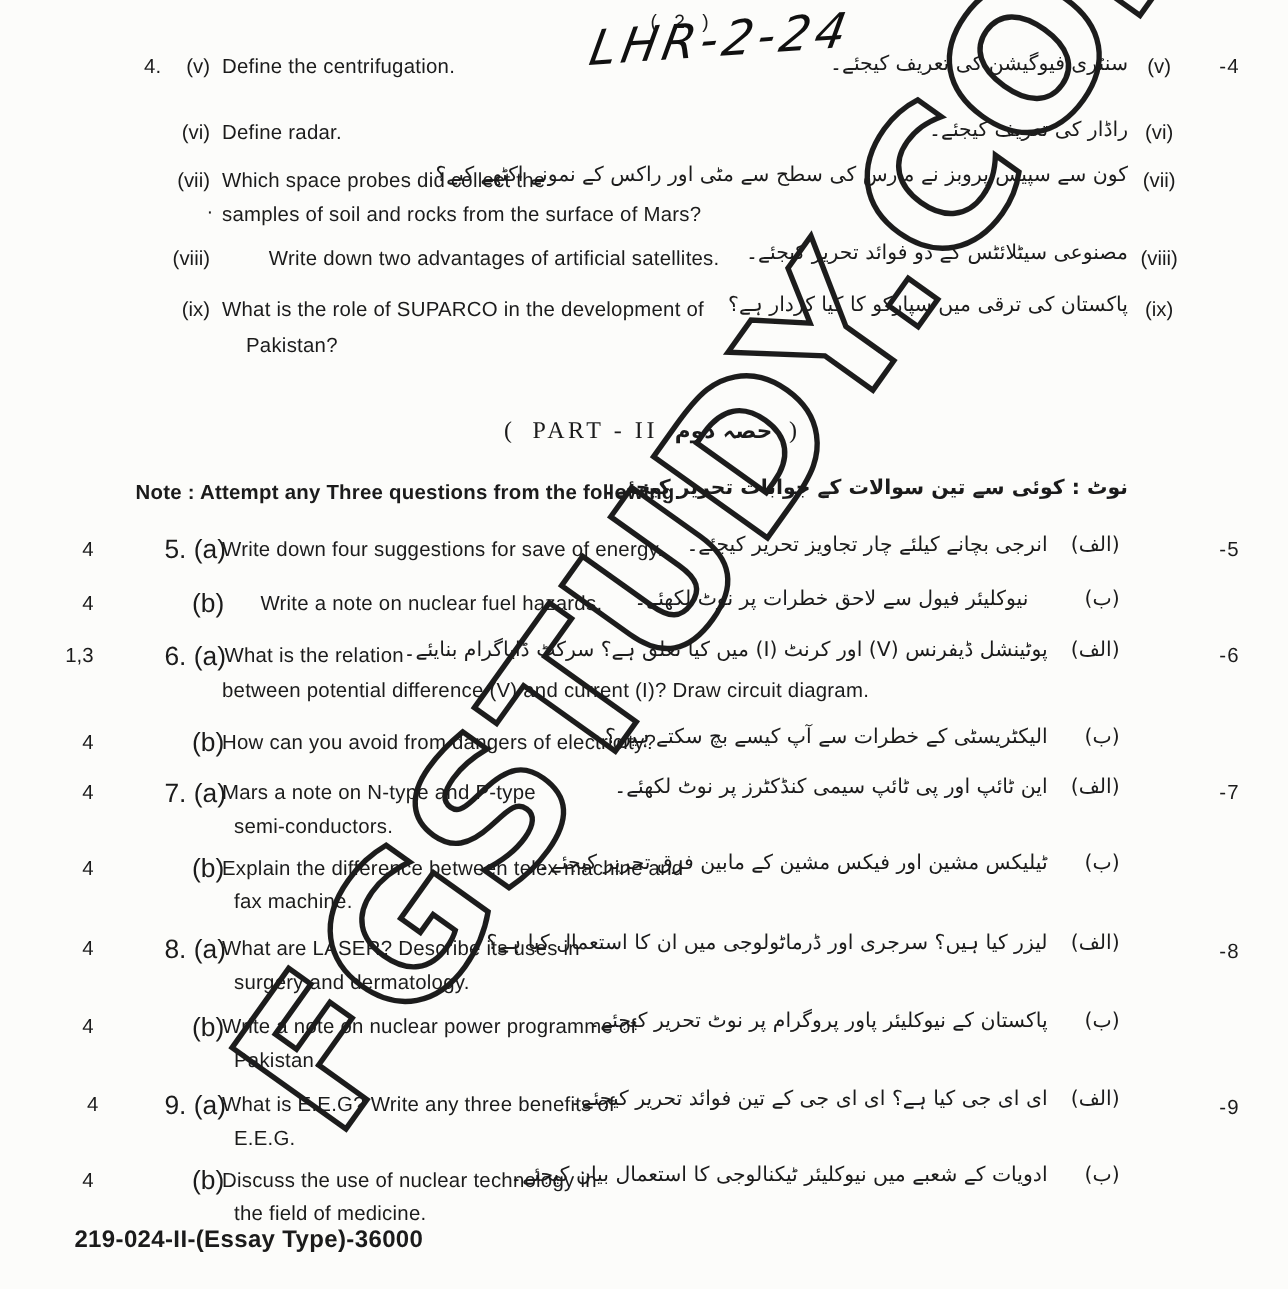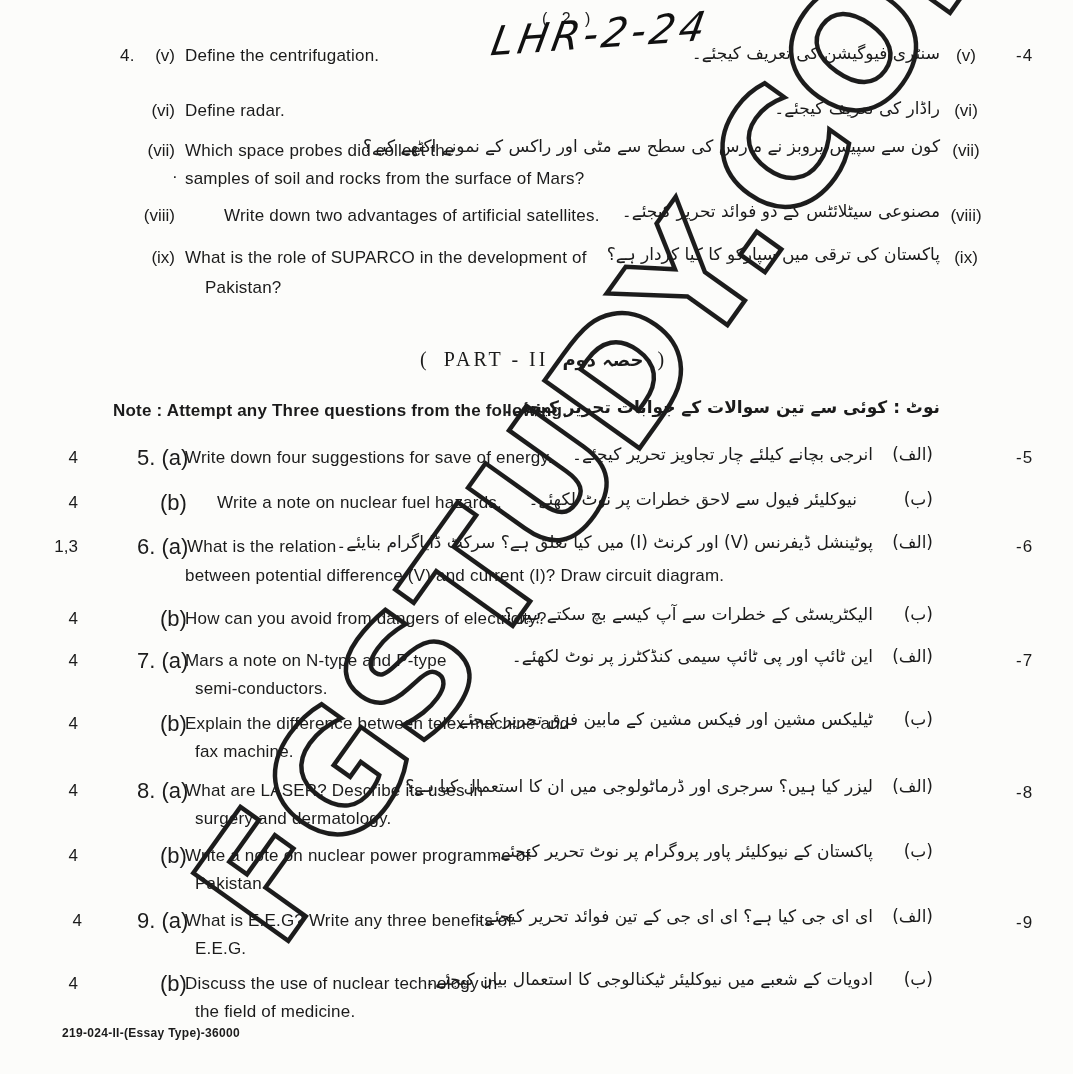--- a/index.html
+++ b/index.html
@@ -12,21 +12,21 @@
   .marks{width:36px;text-align:right;font-size:17px;}
   .qlabel{font-size:22px;}
   .roman{width:57px;text-align:right;font-size:17px;}
   .ur{direction:rtl;font-size:17px;font-family:"DejaVu Sans",sans-serif;}
   .urbold{font-weight:bold;}
   .rroman{width:62px;text-align:center;font-size:17px;}
   .rnum{font-size:17px;direction:ltr;letter-spacing:1px;}
   .pagenum{font-size:16px;letter-spacing:5px;}
   .header{display:flex;gap:14px;align-items:baseline;font-size:20px;}
   .header .serif{font-family:"Liberation Serif",serif;letter-spacing:3px;}
-  .footer{font-size:12px;font-weight:bold;letter-spacing:.3px;}
+  .footer{font-size:20px;font-weight:bold;letter-spacing:.3px;}
   .handwritten{font-size:40px;font-style:italic;letter-spacing:4px;
        font-family:"DejaVu Sans",sans-serif;color:#101010;
        transform:rotate(-4deg) skewX(-14deg);transform-origin:left center;}
   .watermark{left:-25px;top:405px;width:1240px;text-align:center;
        font-family:"DejaVu Sans",sans-serif;font-weight:bold;font-size:160px;
        letter-spacing:2px;color:transparent;-webkit-text-stroke:4.5px #1c1c1c;
        transform:rotate(-54.5deg);transform-origin:center center;
        pointer-events:none;z-index:9;}
   .dot{font-size:17px;}
 </style>

